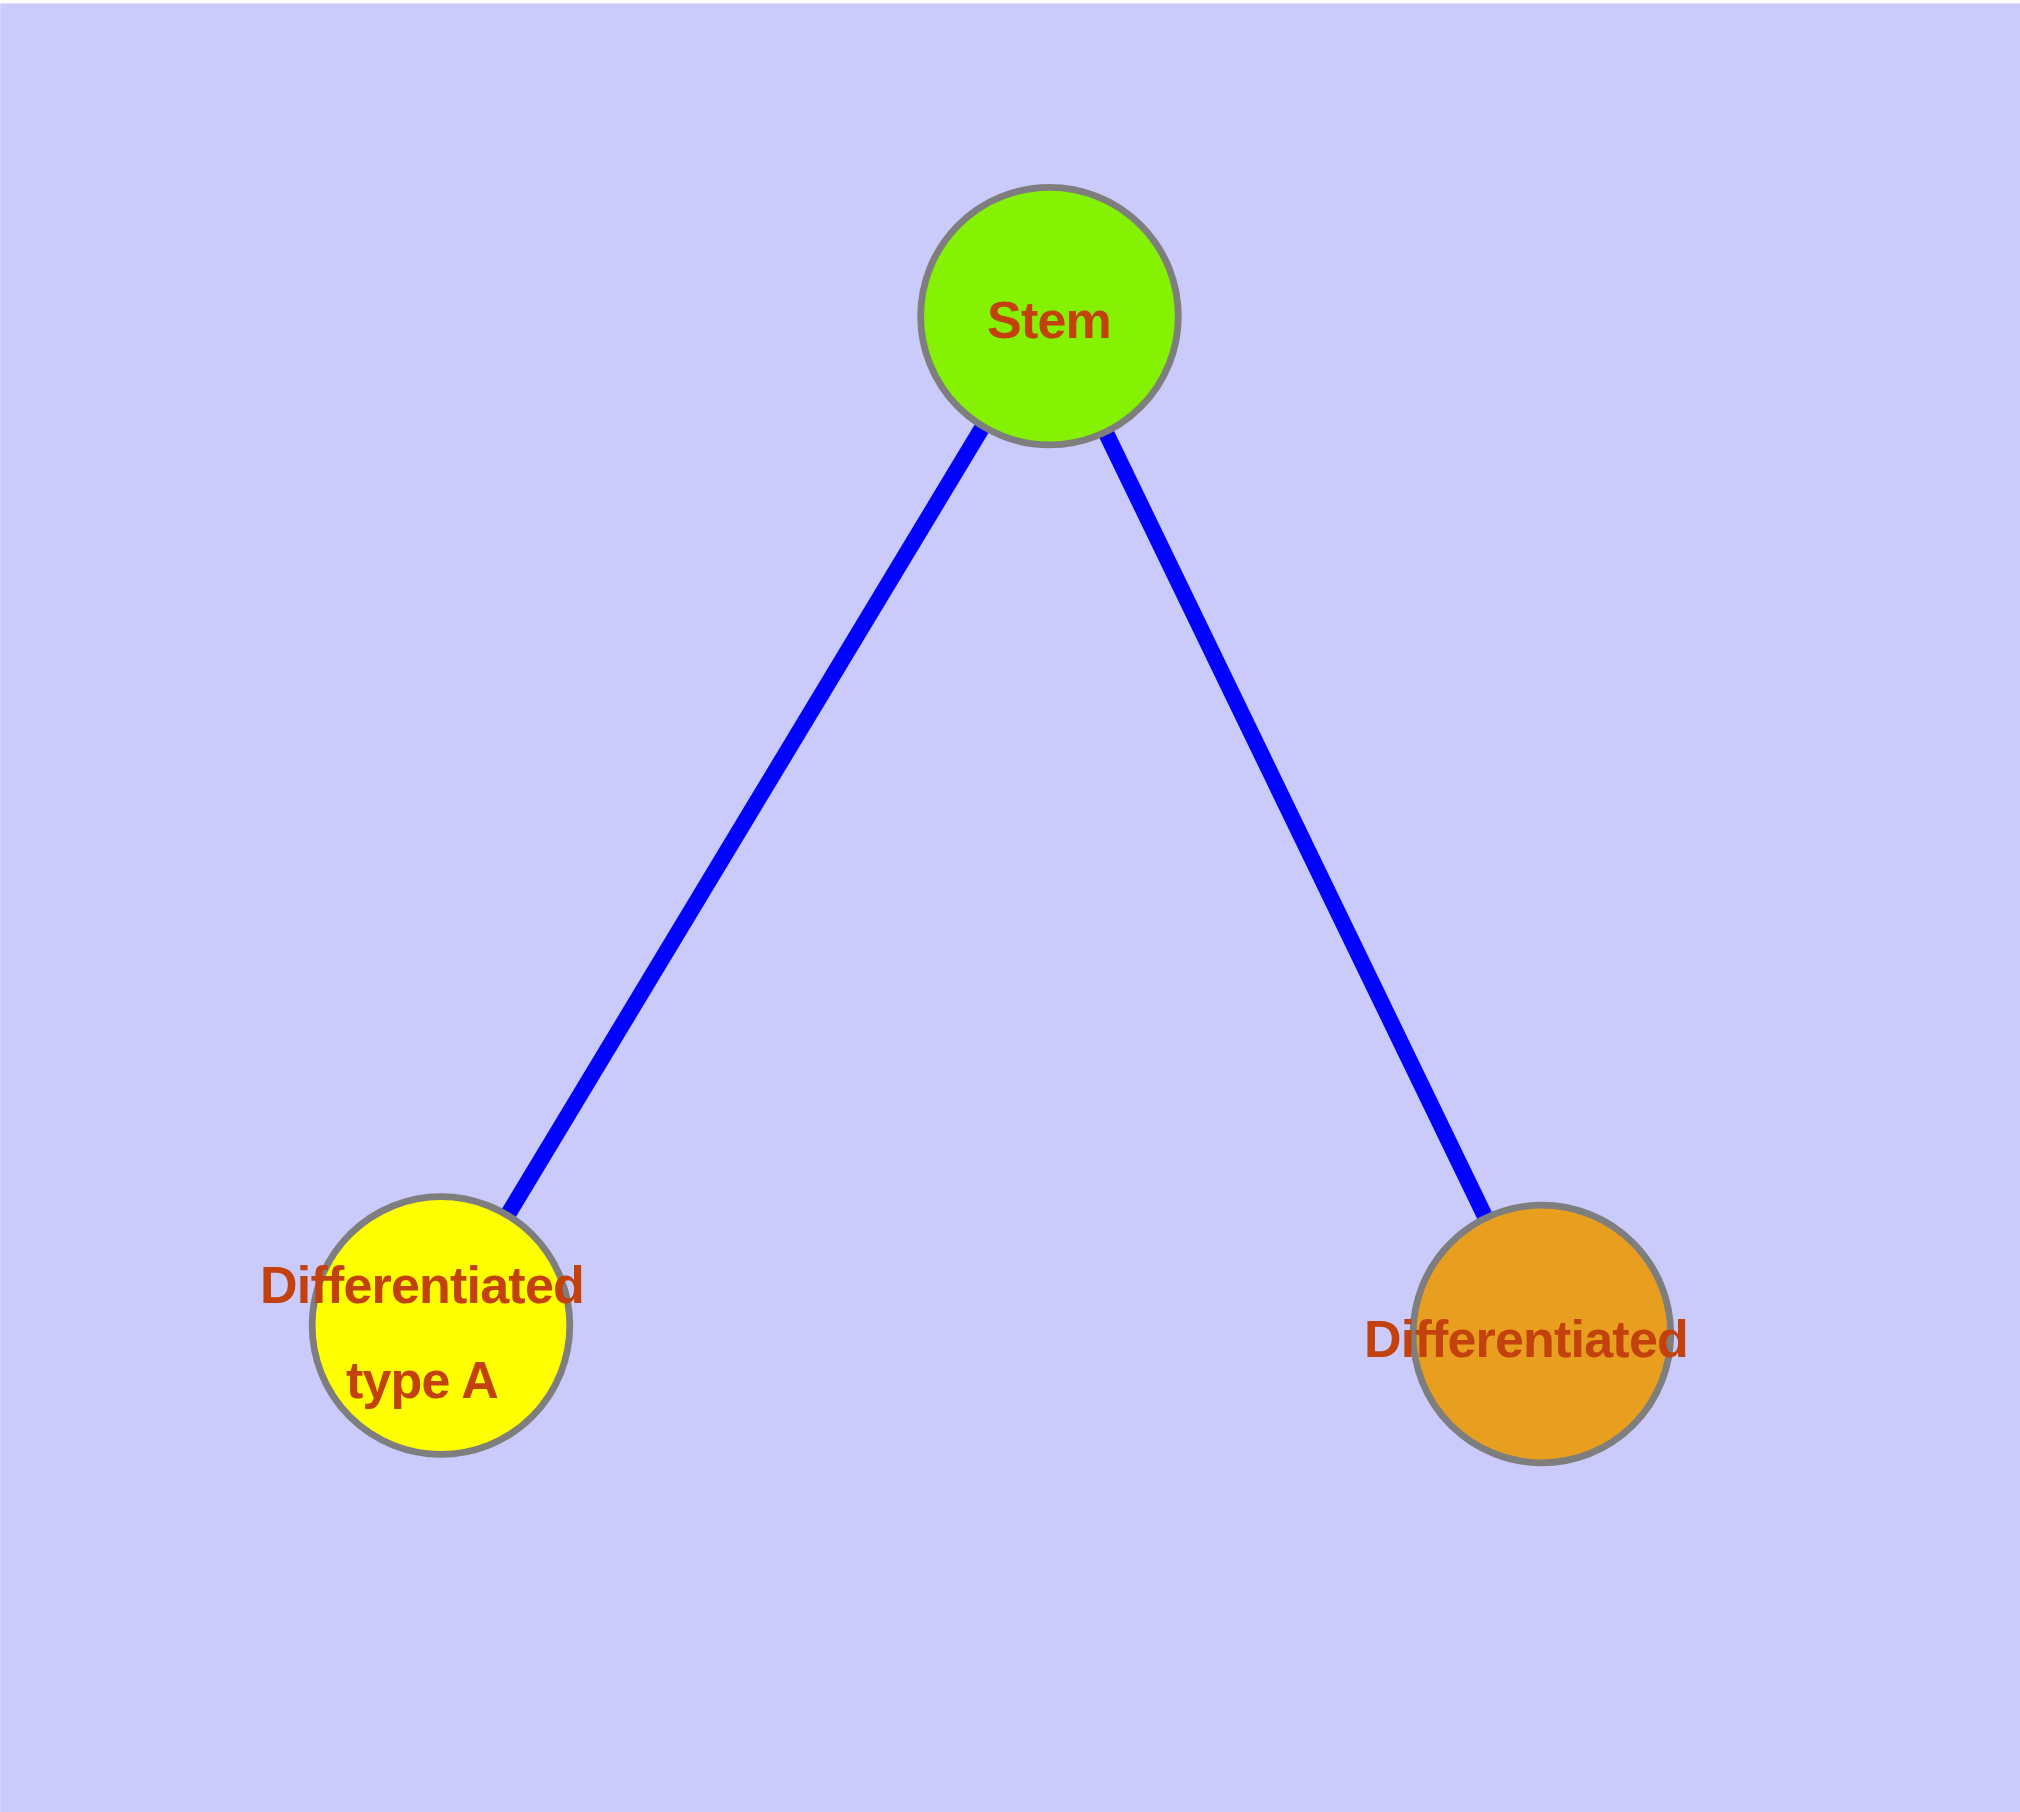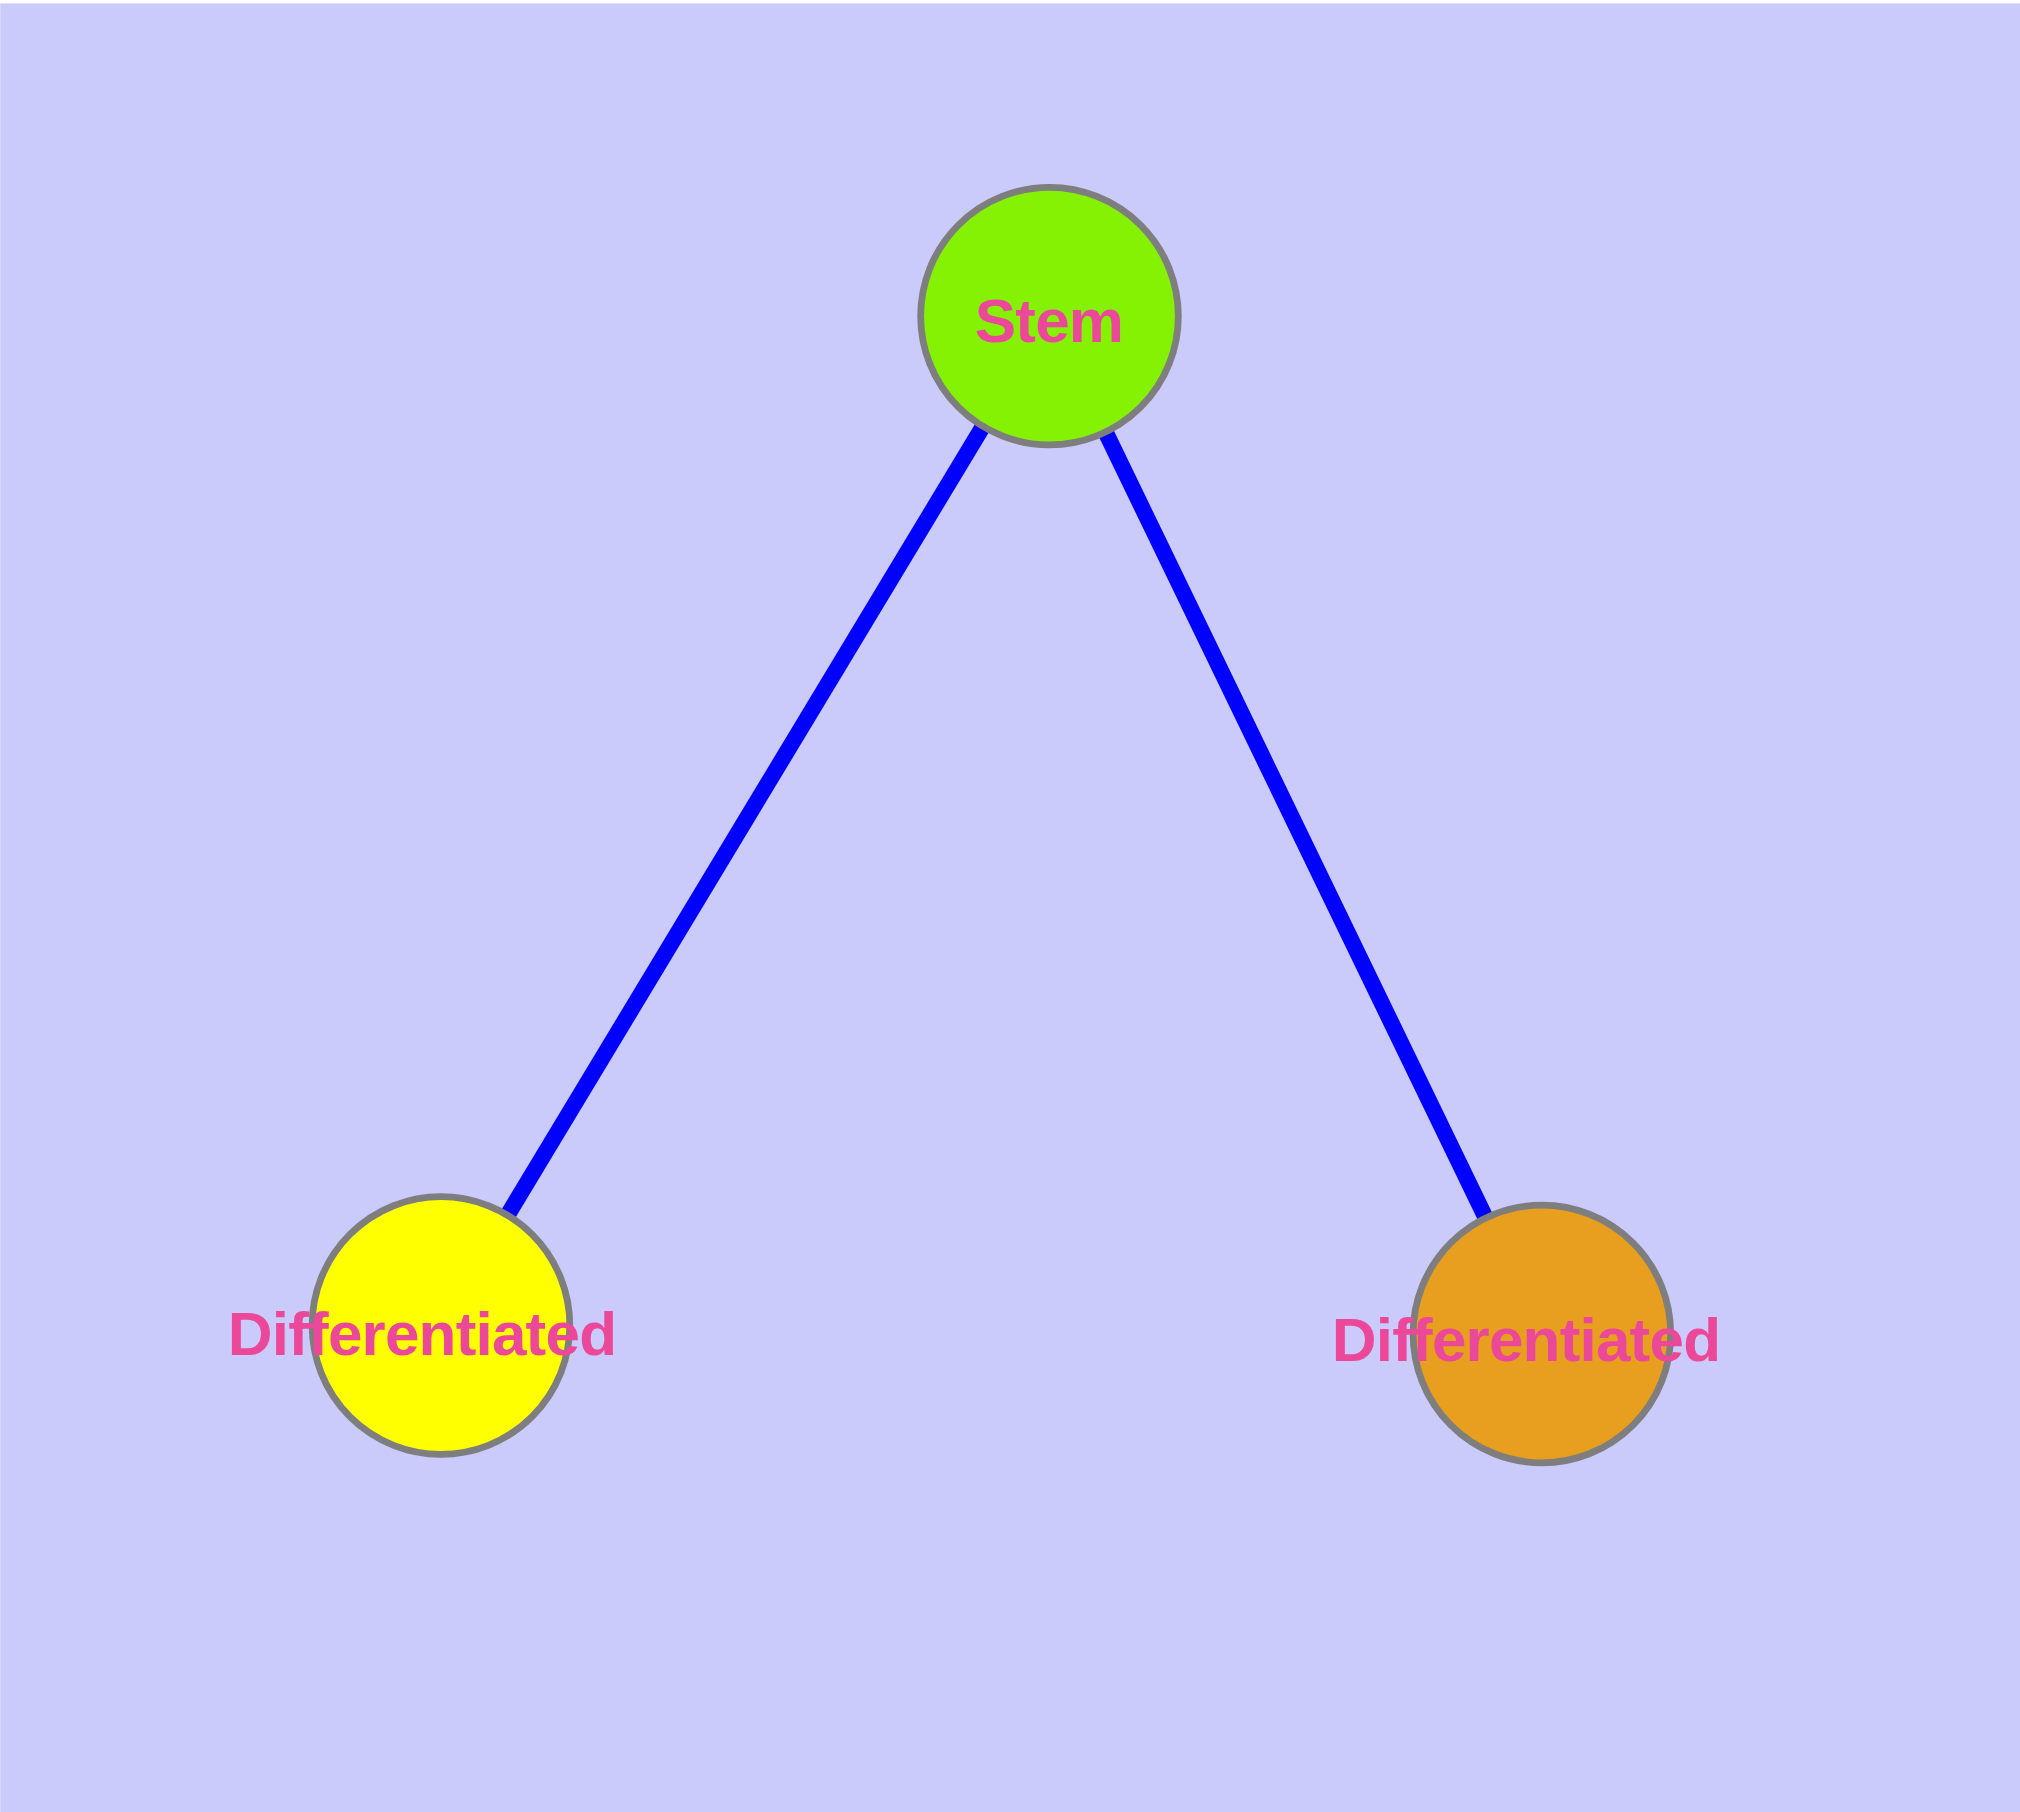--- a/index.html
+++ b/index.html
@@ -27,26 +27,26 @@
     stroke-width: 19px;
     stroke-linecap: butt;
   }
   .node-circle {
     stroke-width: 8px;
   }
   .node-label {
     position: absolute;
     transform: translate(-50%, -50%);
     font-weight: bold;
-    font-size: 62px;
+    font-size: 52px;
     line-height: 95px;
     letter-spacing: -0.8px;
     text-align: center;
     white-space: nowrap;
-    color: #ec4899;
+    color: #c2410c;
   }
   .node-label span {
     display: block;
   }
   #label-stem { left: 1049px; top: 320px; }
   #label-type-a { left: 422px; top: 1333px; }
   #label-type-b { left: 1526px; top: 1339px; }
 </style>
 </head>
 <body>
@@ -64,20 +64,21 @@
     <circle class="node-circle" cx="520" cy="1564" r="152" fill="#FFFF00" stroke="#7E7E7E"></circle>
     <circle class="node-circle" cx="1819" cy="1574" r="152" fill="#E89E1E" stroke="#7E7E7E"></circle>
   </svg>
 
   <div class="node-label" id="label-stem">
     <span>Stem</span>
   </div>
 
   <div class="node-label" id="label-type-a">
     <span>Differentiated</span>
+    <span>type A</span>
   </div>
 
   <div class="node-label" id="label-type-b">
     <span>Differentiated</span>
   </div>
 
 </div>
 
 
 </body></html>

